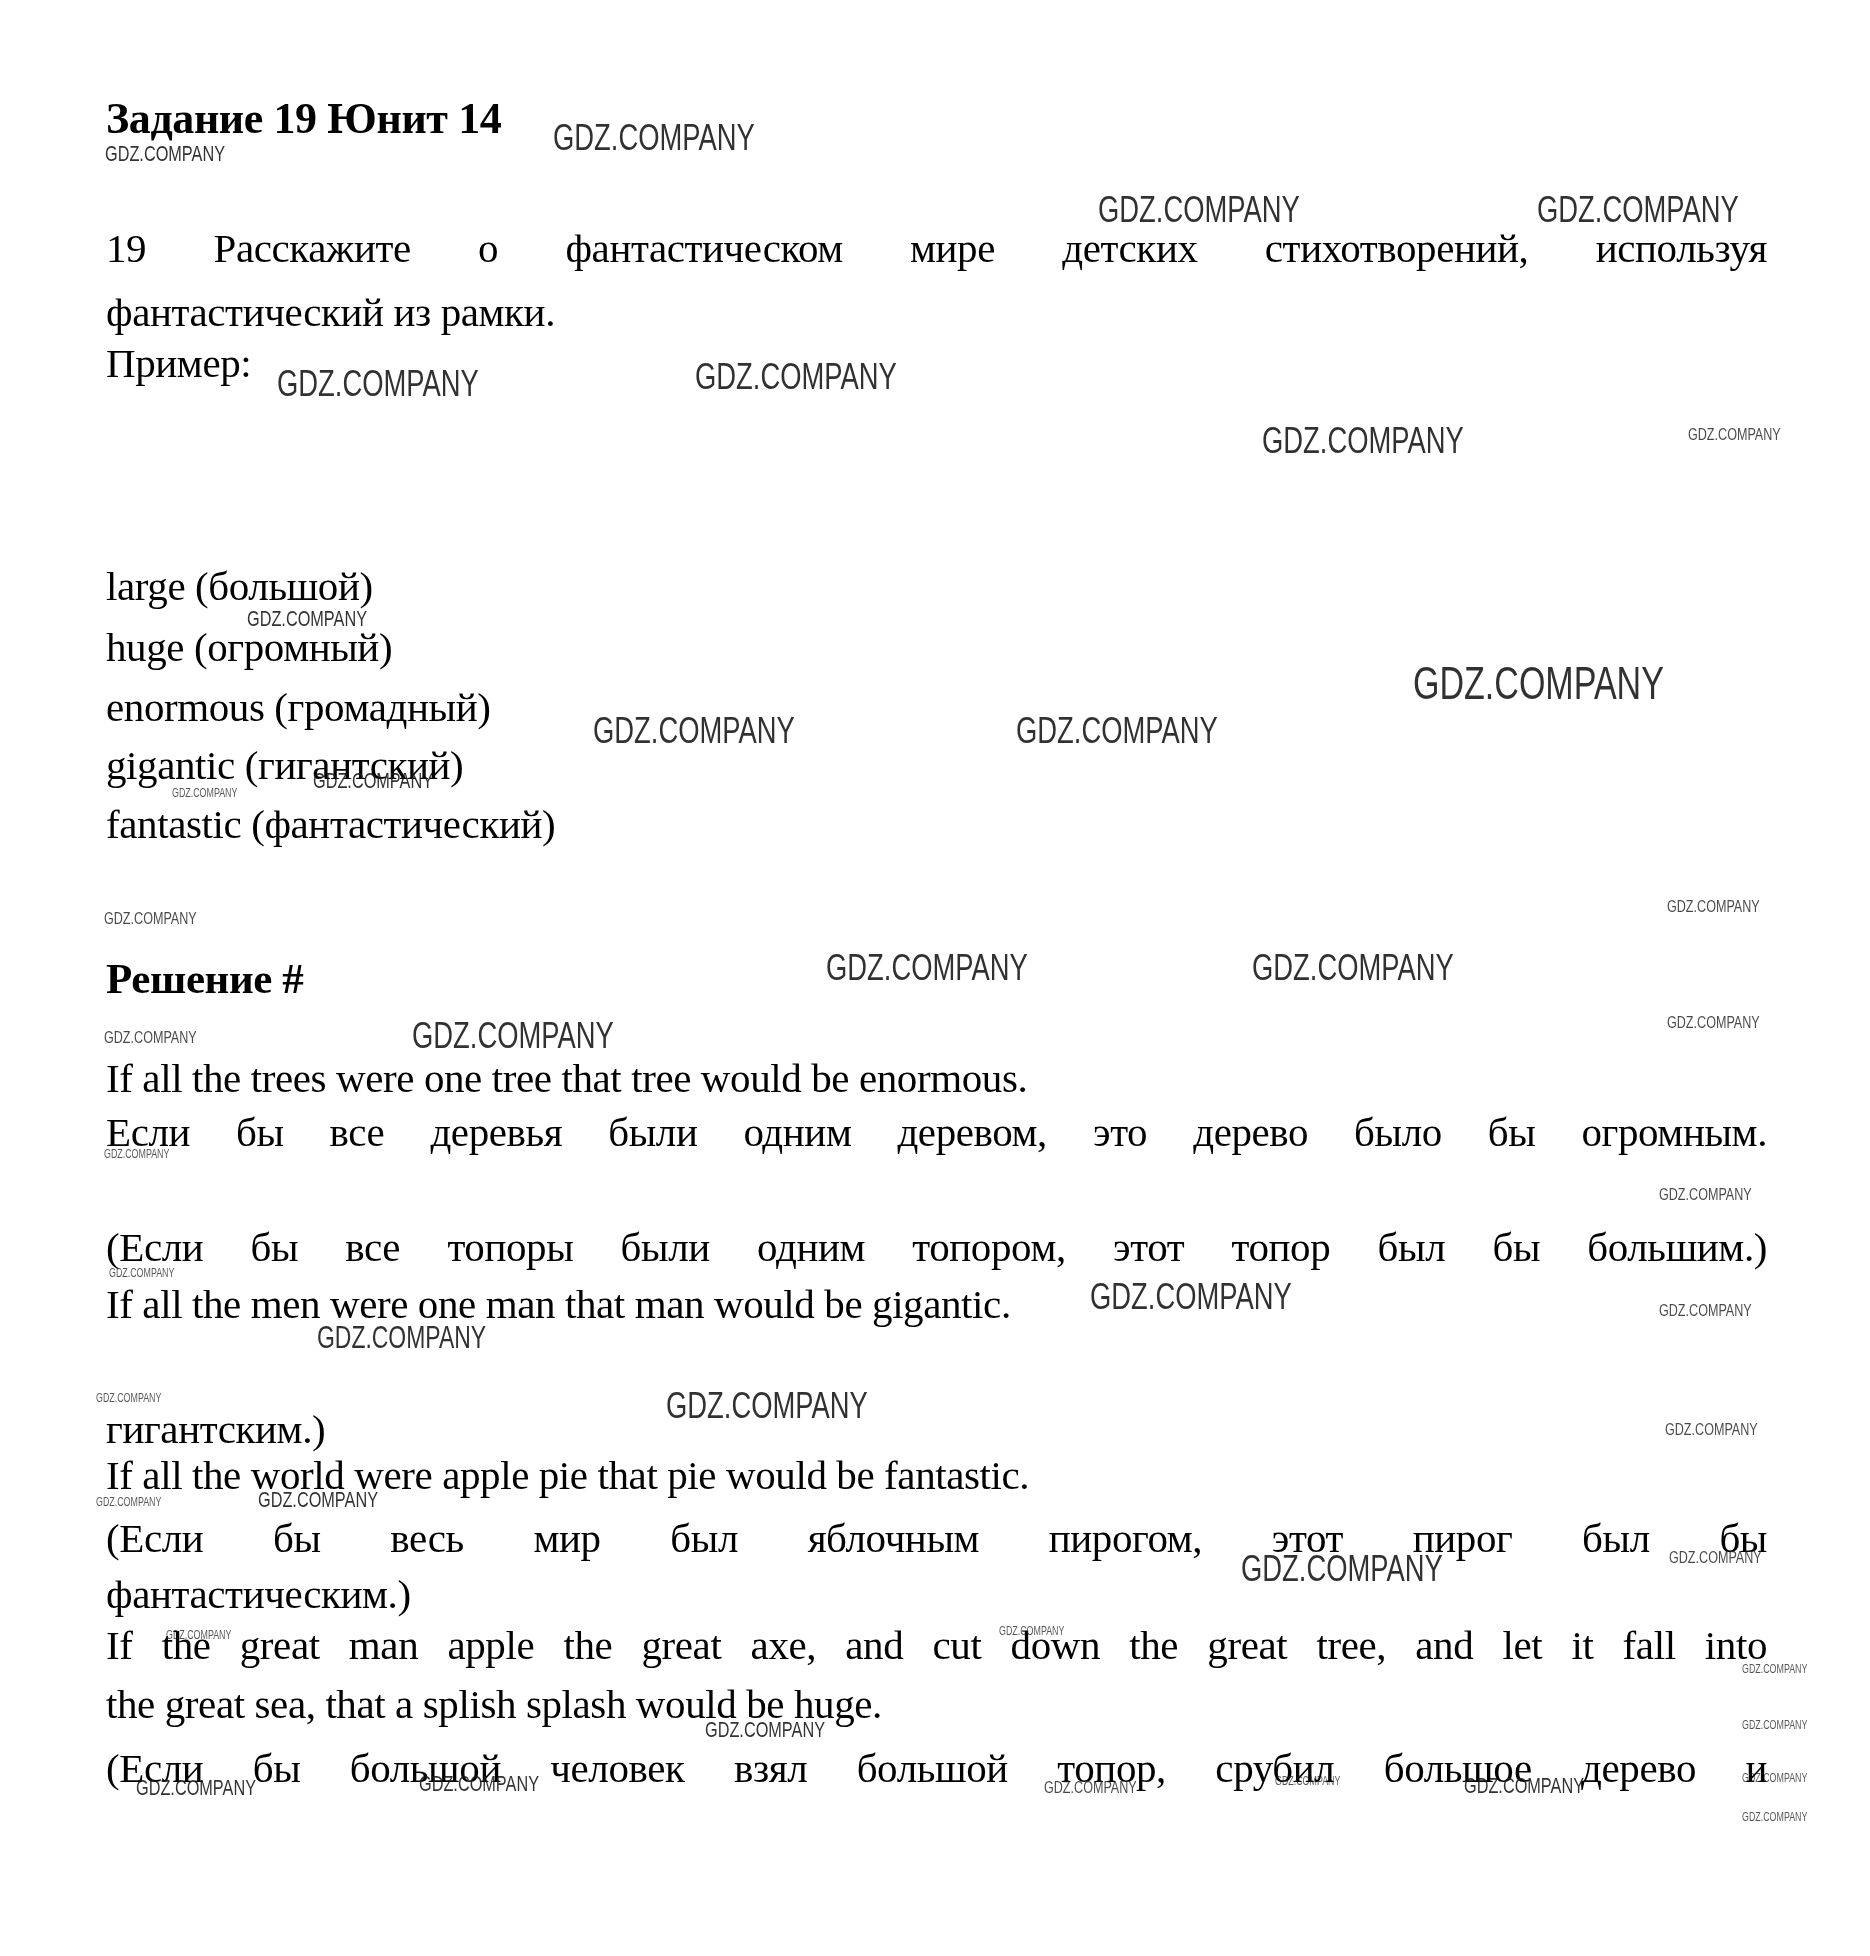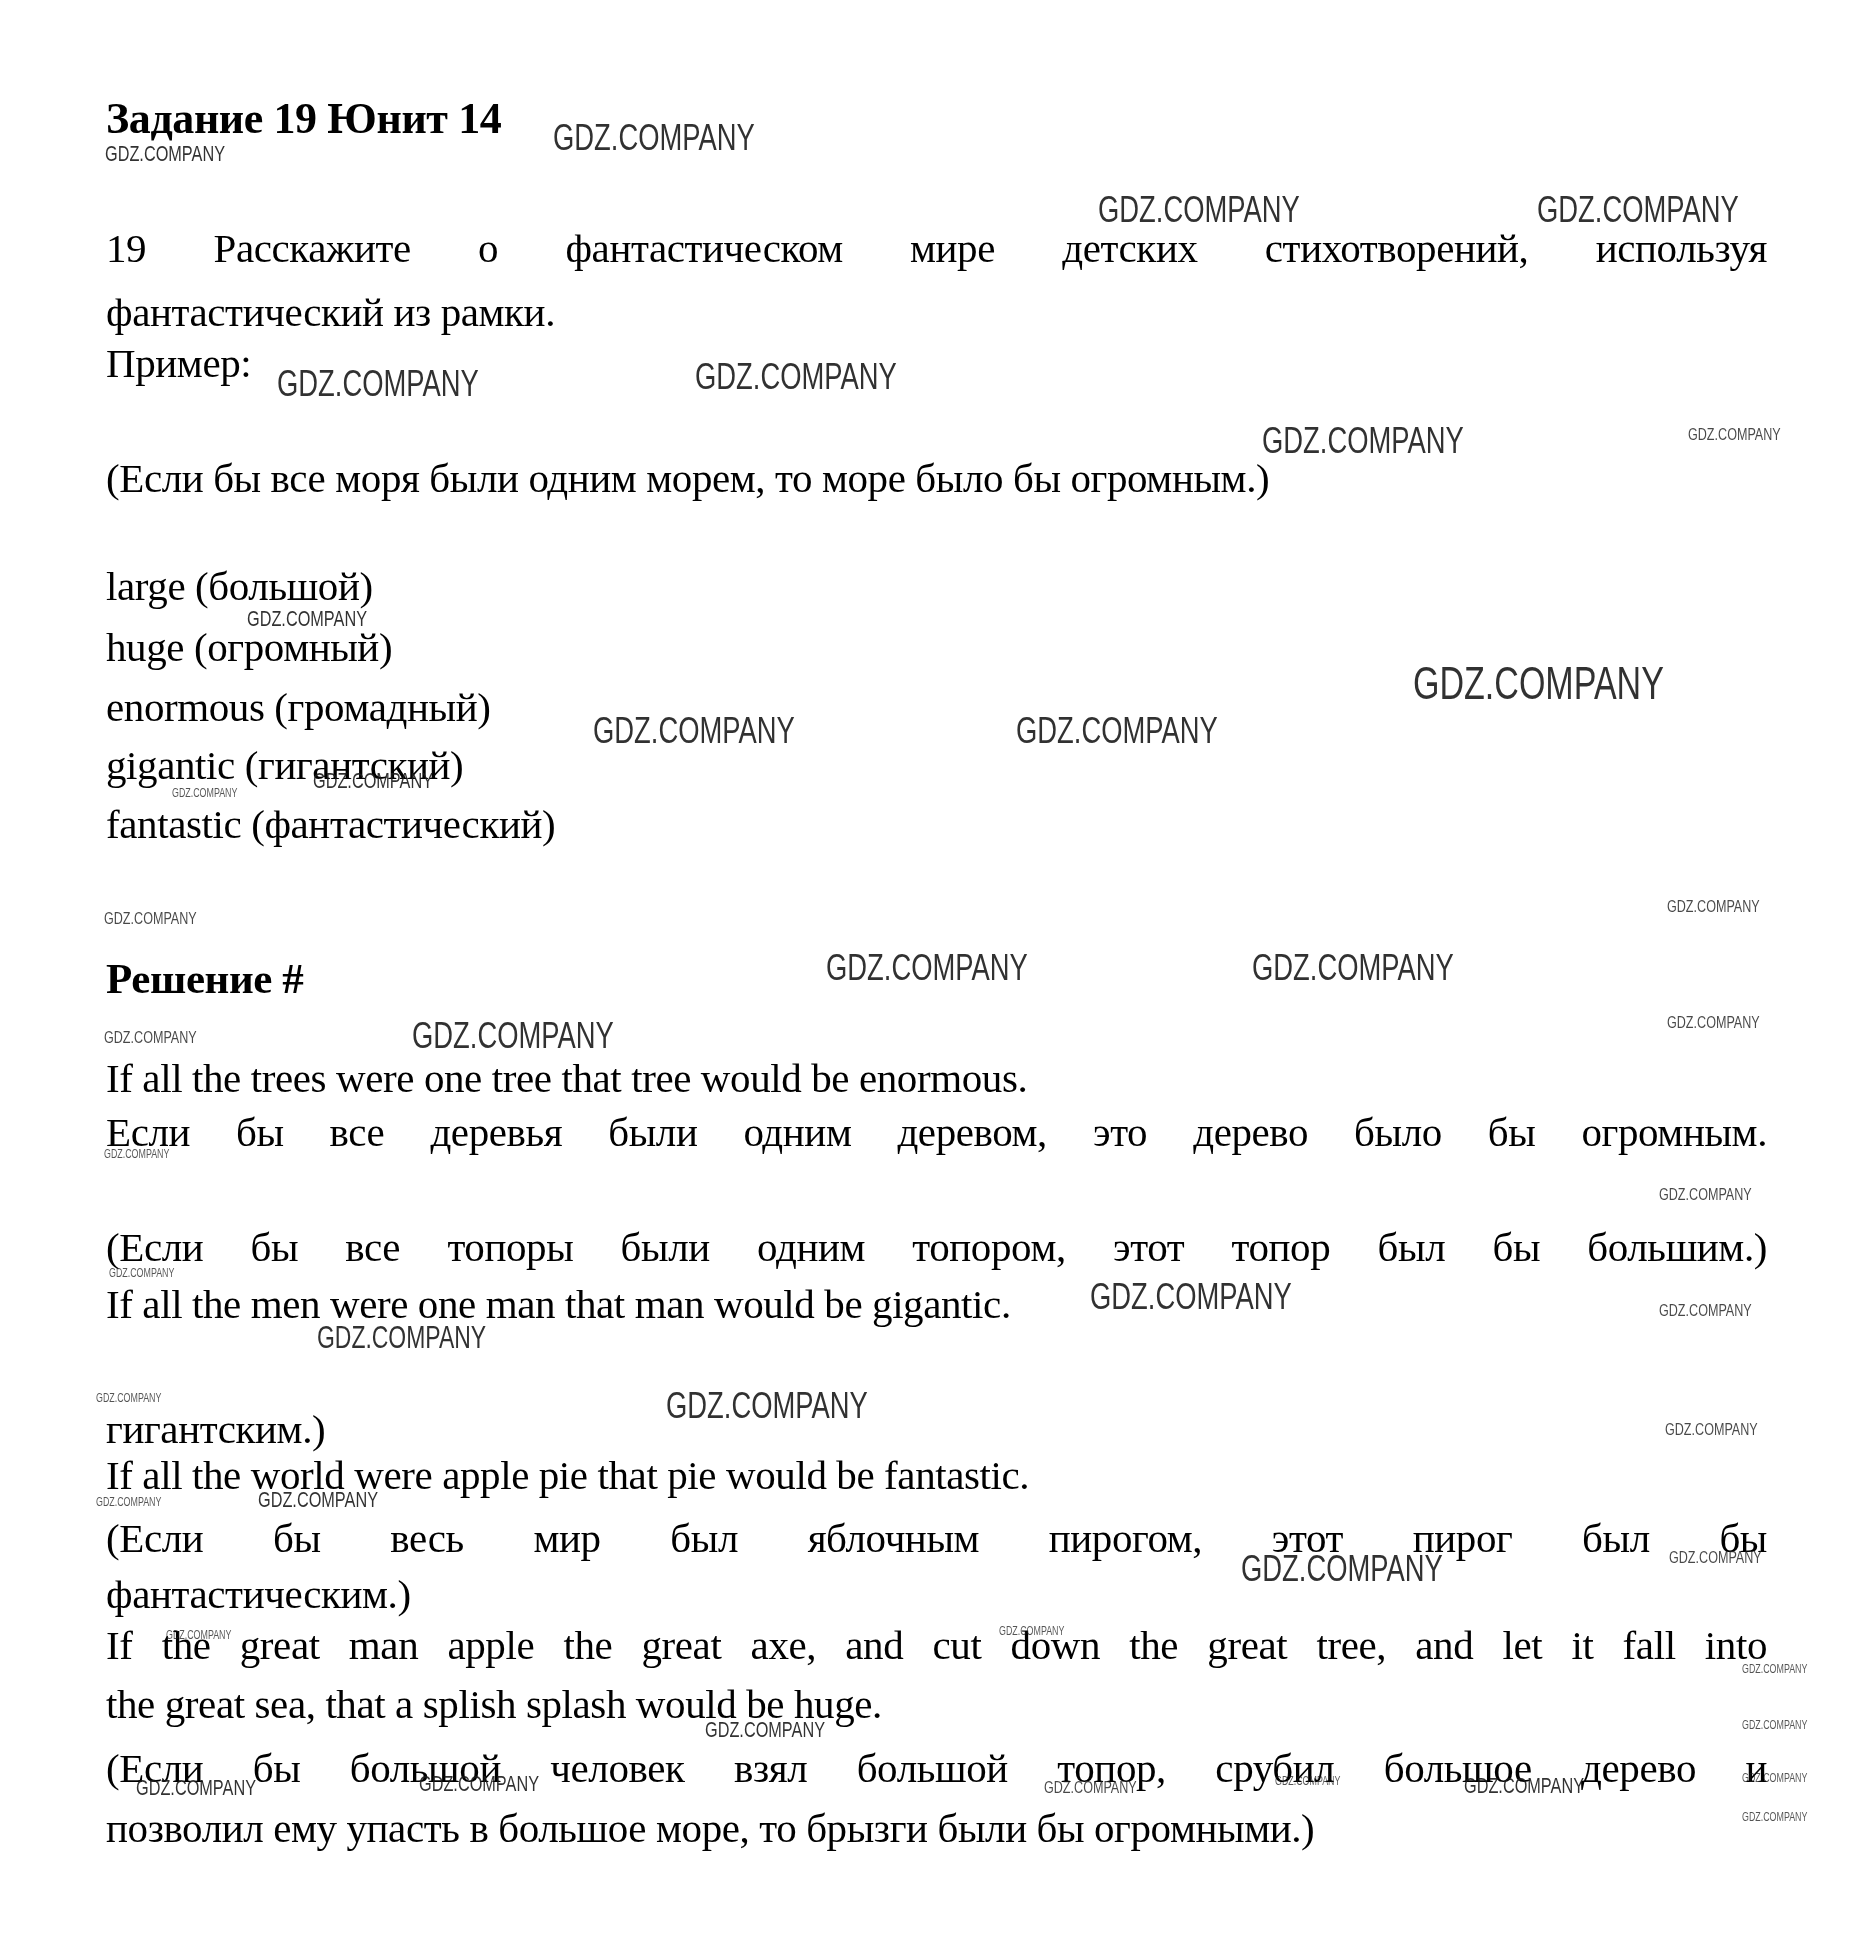--- a/index.html
+++ b/index.html
@@ -54,42 +54,40 @@
 <body>
 
 <div id="page">
 
   <div class="ln b title" style="top:95px">Задание 19 Юнит 14</div>
 
   <div class="ln just" style="top:226px">19 Расскажите о фантастическом мире детских стихотворений, используя</div>
   <div class="ln" style="top:290px">фантастический из рамки.</div>
 
   <div class="ln" style="top:341px">Пример:</div>
-  <div class="ln" style="top:456px">(Если бы все моря были одним морем, то море было бы огромным.)</div>
 
   <div class="ln" style="top:564px">large (большой)</div>
   <div class="ln" style="top:625px">huge (огромный)</div>
   <div class="ln" style="top:685px">enormous (громадный)</div>
   <div class="ln" style="top:743px">gigantic (гигантский)</div>
   <div class="ln" style="top:802px">fantastic (фантастический)</div>
 
   <div class="ln b h2" style="top:956px">Решение #</div>
 
   <div class="ln" style="top:1056px">If all the trees were one tree that tree would be enormous.</div>
   <div class="ln just" style="top:1110px">Если бы все деревья были одним деревом, это дерево было бы огромным.</div>
   <div class="ln just" style="top:1225px">(Если бы все топоры были одним топором, этот топор был бы большим.)</div>
   <div class="ln" style="top:1282px">If all the men were one man that man would be gigantic.</div>
   <div class="ln" style="top:1407px">гигантским.)</div>
   <div class="ln" style="top:1453px">If all the world were apple pie that pie would be fantastic.</div>
   <div class="ln just" style="top:1516px">(Если бы весь мир был яблочным пирогом, этот пирог был бы</div>
   <div class="ln" style="top:1572px">фантастическим.)</div>
   <div class="ln just" style="top:1623px">If the great man apple the great axe, and cut down the great tree, and let it fall into</div>
   <div class="ln" style="top:1682px">the great sea, that a splish splash would be huge.</div>
   <div class="ln just" style="top:1746px">(Если бы большой человек взял большой топор, срубил большое дерево и</div>
-  <div class="ln" style="top:1806px">позволил ему упасть в большое море, то брызги были бы огромными.)</div>
 
   <div class="wm l" style="left:545px;top:119px">GDZ.COMPANY</div>
   <div class="wm s" style="left:97px;top:143px">GDZ.COMPANY</div>
   <div class="wm l" style="left:1090px;top:191px">GDZ.COMPANY</div>
   <div class="wm l" style="left:1529px;top:191px">GDZ.COMPANY</div>
   <div class="wm l" style="left:269px;top:365px">GDZ.COMPANY</div>
   <div class="wm l" style="left:687px;top:358px">GDZ.COMPANY</div>
   <div class="wm l" style="left:1254px;top:422px">GDZ.COMPANY</div>
   <div class="wm xs" style="left:1680px;top:426px">GDZ.COMPANY</div>
   <div class="wm s" style="left:239px;top:608px">GDZ.COMPANY</div>

